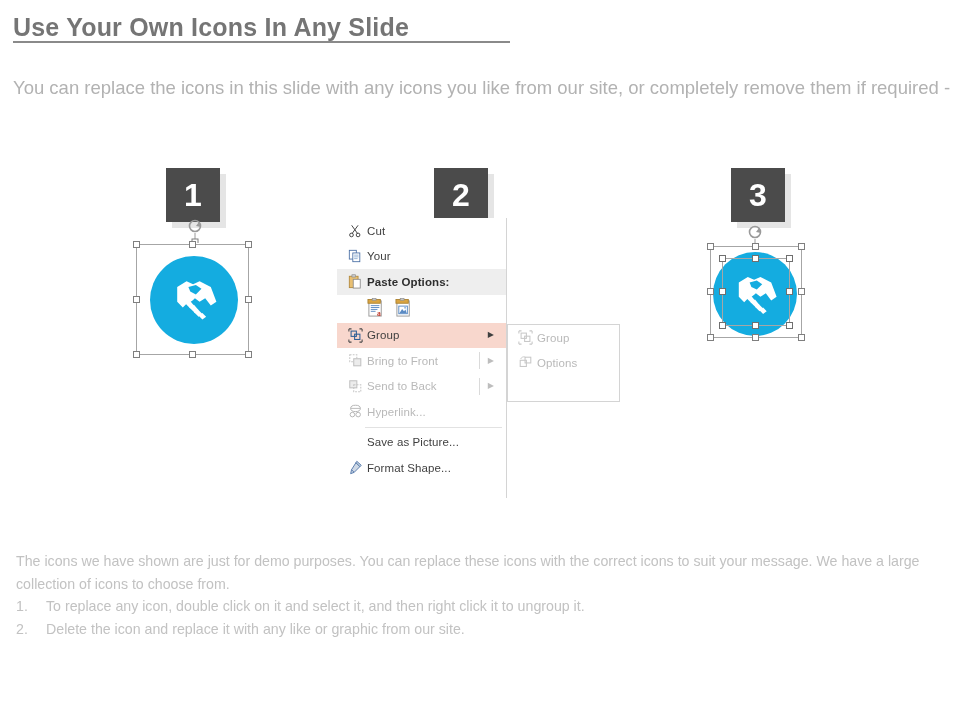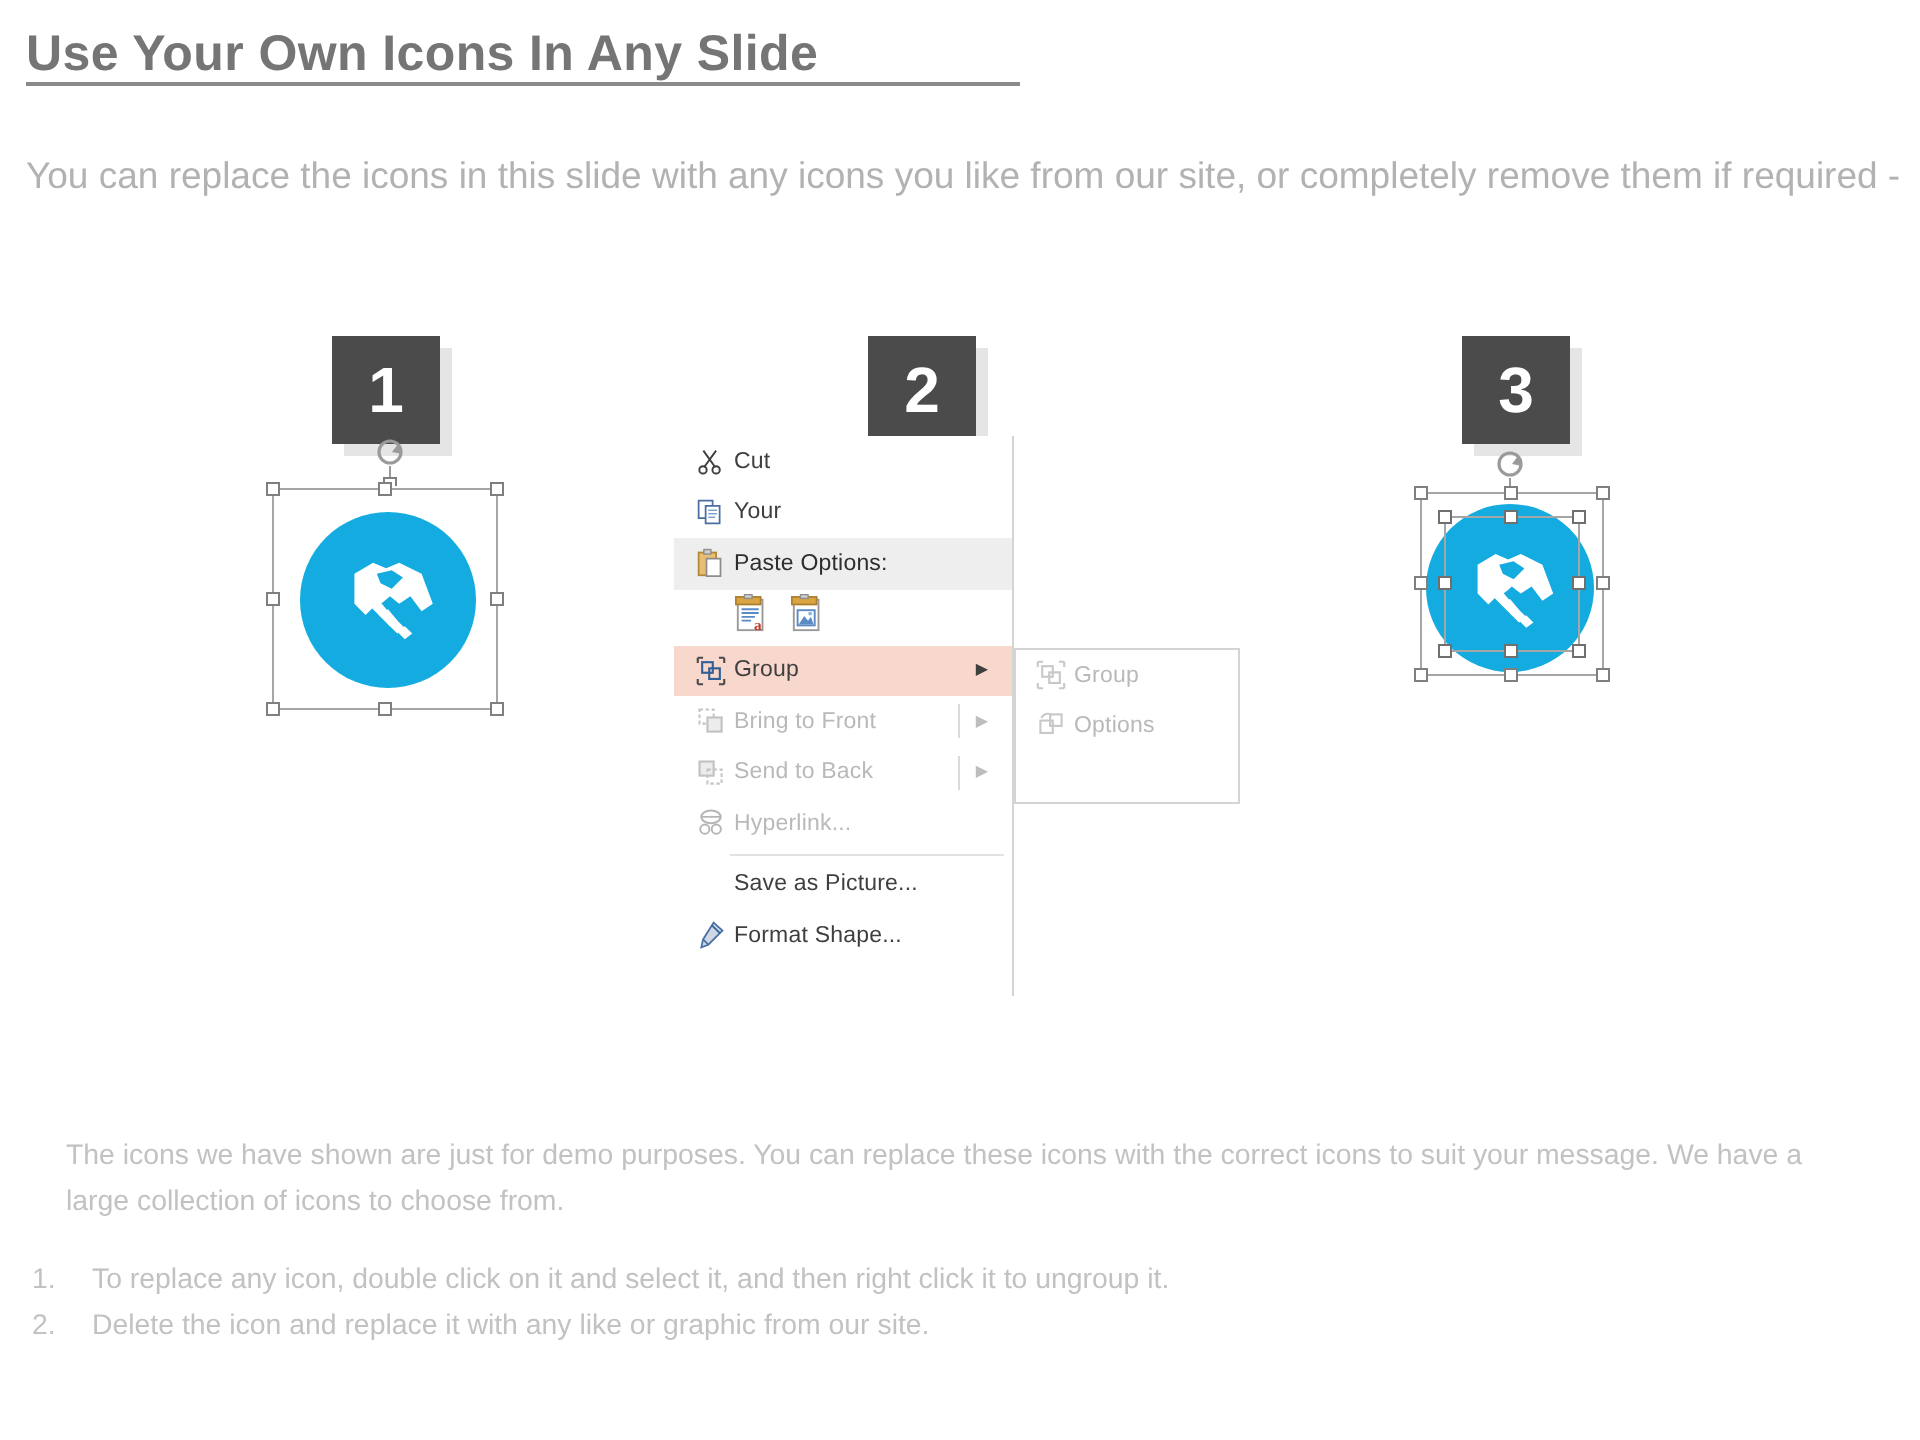--- a/index.html
+++ b/index.html
@@ -126,21 +126,21 @@
     justify-content: center;
   }
   .menu-item .mi-label {
     font-size: 11.5px;
     color: #3f3f3f;
     letter-spacing: 0.1px;
   }
   .menu-item.disabled .mi-label { color: #b9b9b9; }
   .menu-item.highlight { background: #f8d7cd; }
   .menu-item.bandgray { background: #eeeeee; }
-  .menu-item.bold .mi-label { font-weight: normal; color: #2e2e2e; }
+  .menu-item.bold .mi-label { font-weight: bold; color: #2e2e2e; }
   .mi-arrow {
     position: absolute;
     right: 12px;
     font-size: 8px;
     line-height: 1;
     color: #3f3f3f;
   }
   .mi-arrow.dim { color: #bdbdbd; }
   .mi-sep-v {
     position: absolute;
@@ -180,21 +180,21 @@
   
   #footer-text {
     position: absolute;
     left: 16px;
     top: 550px;
     width: 930px;
     font-size: 14.2px;
     line-height: 22.5px;
     color: #c2c2c2;
   }
-  #footer-text .para { margin: 17px; }
+  #footer-text .para { margin: 0; }
   #footer-list {
     margin: 0;
     padding: 0;
     list-style: none;
   }
   #footer-list li {
     display: flex;
     line-height: 22.5px;
   }
   #footer-list li .num { width: 30px; flex: 0 0 30px; }

